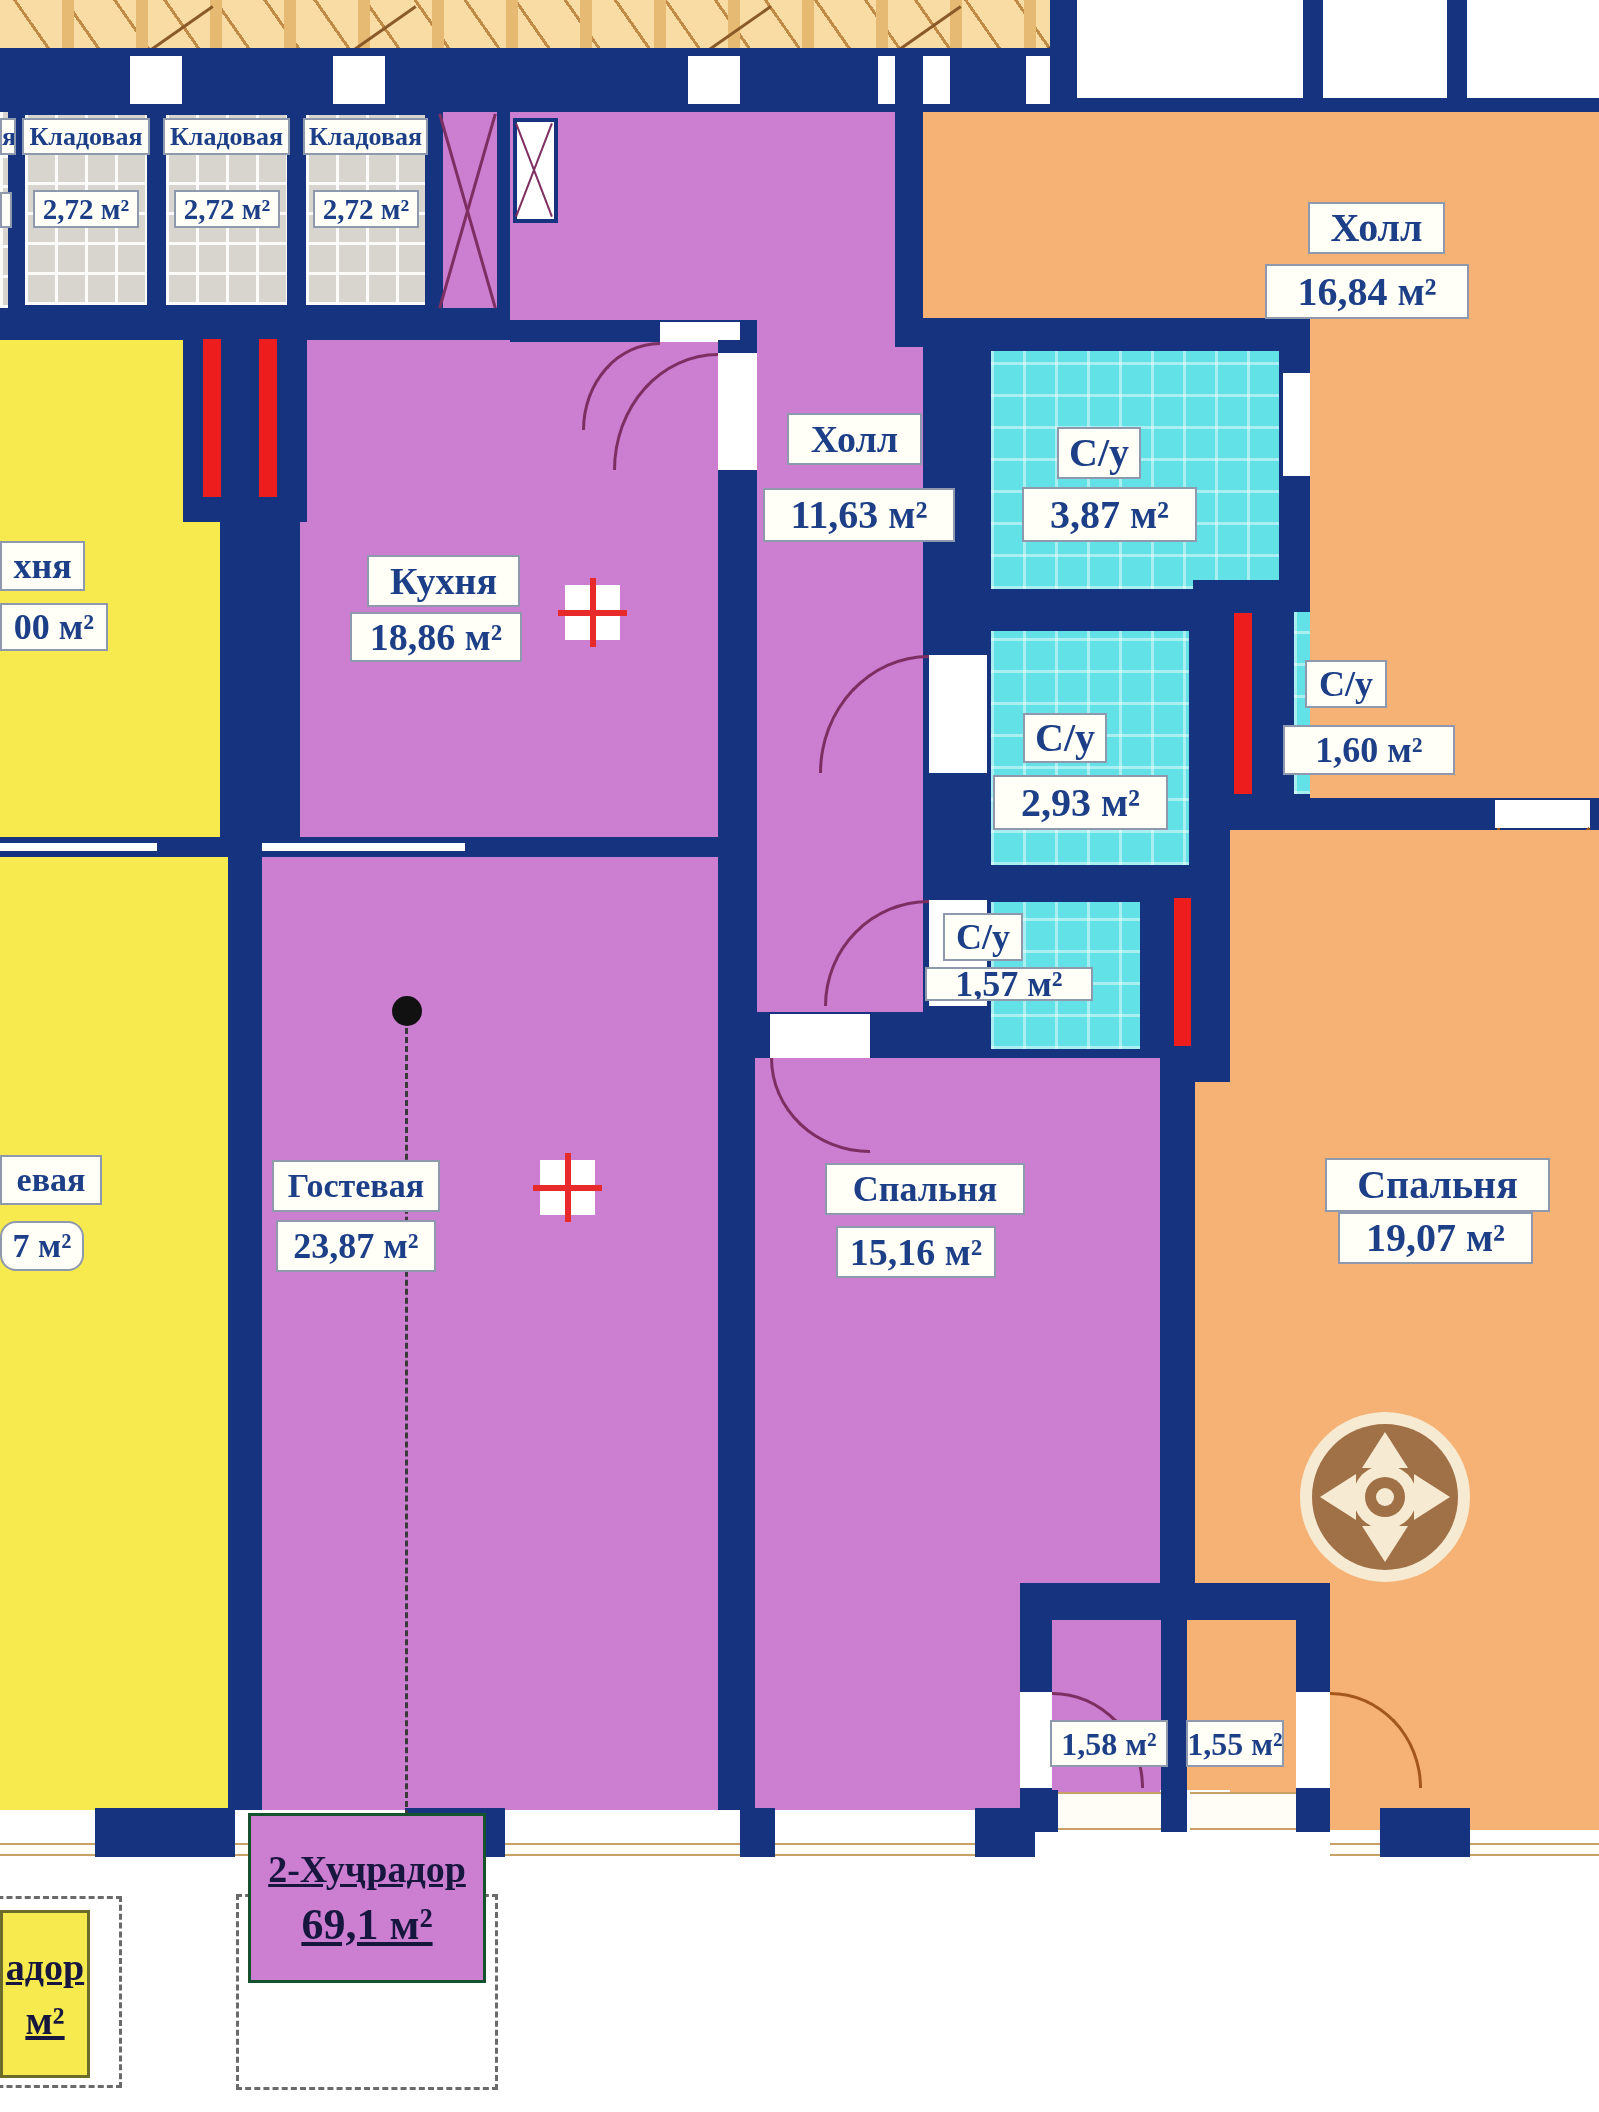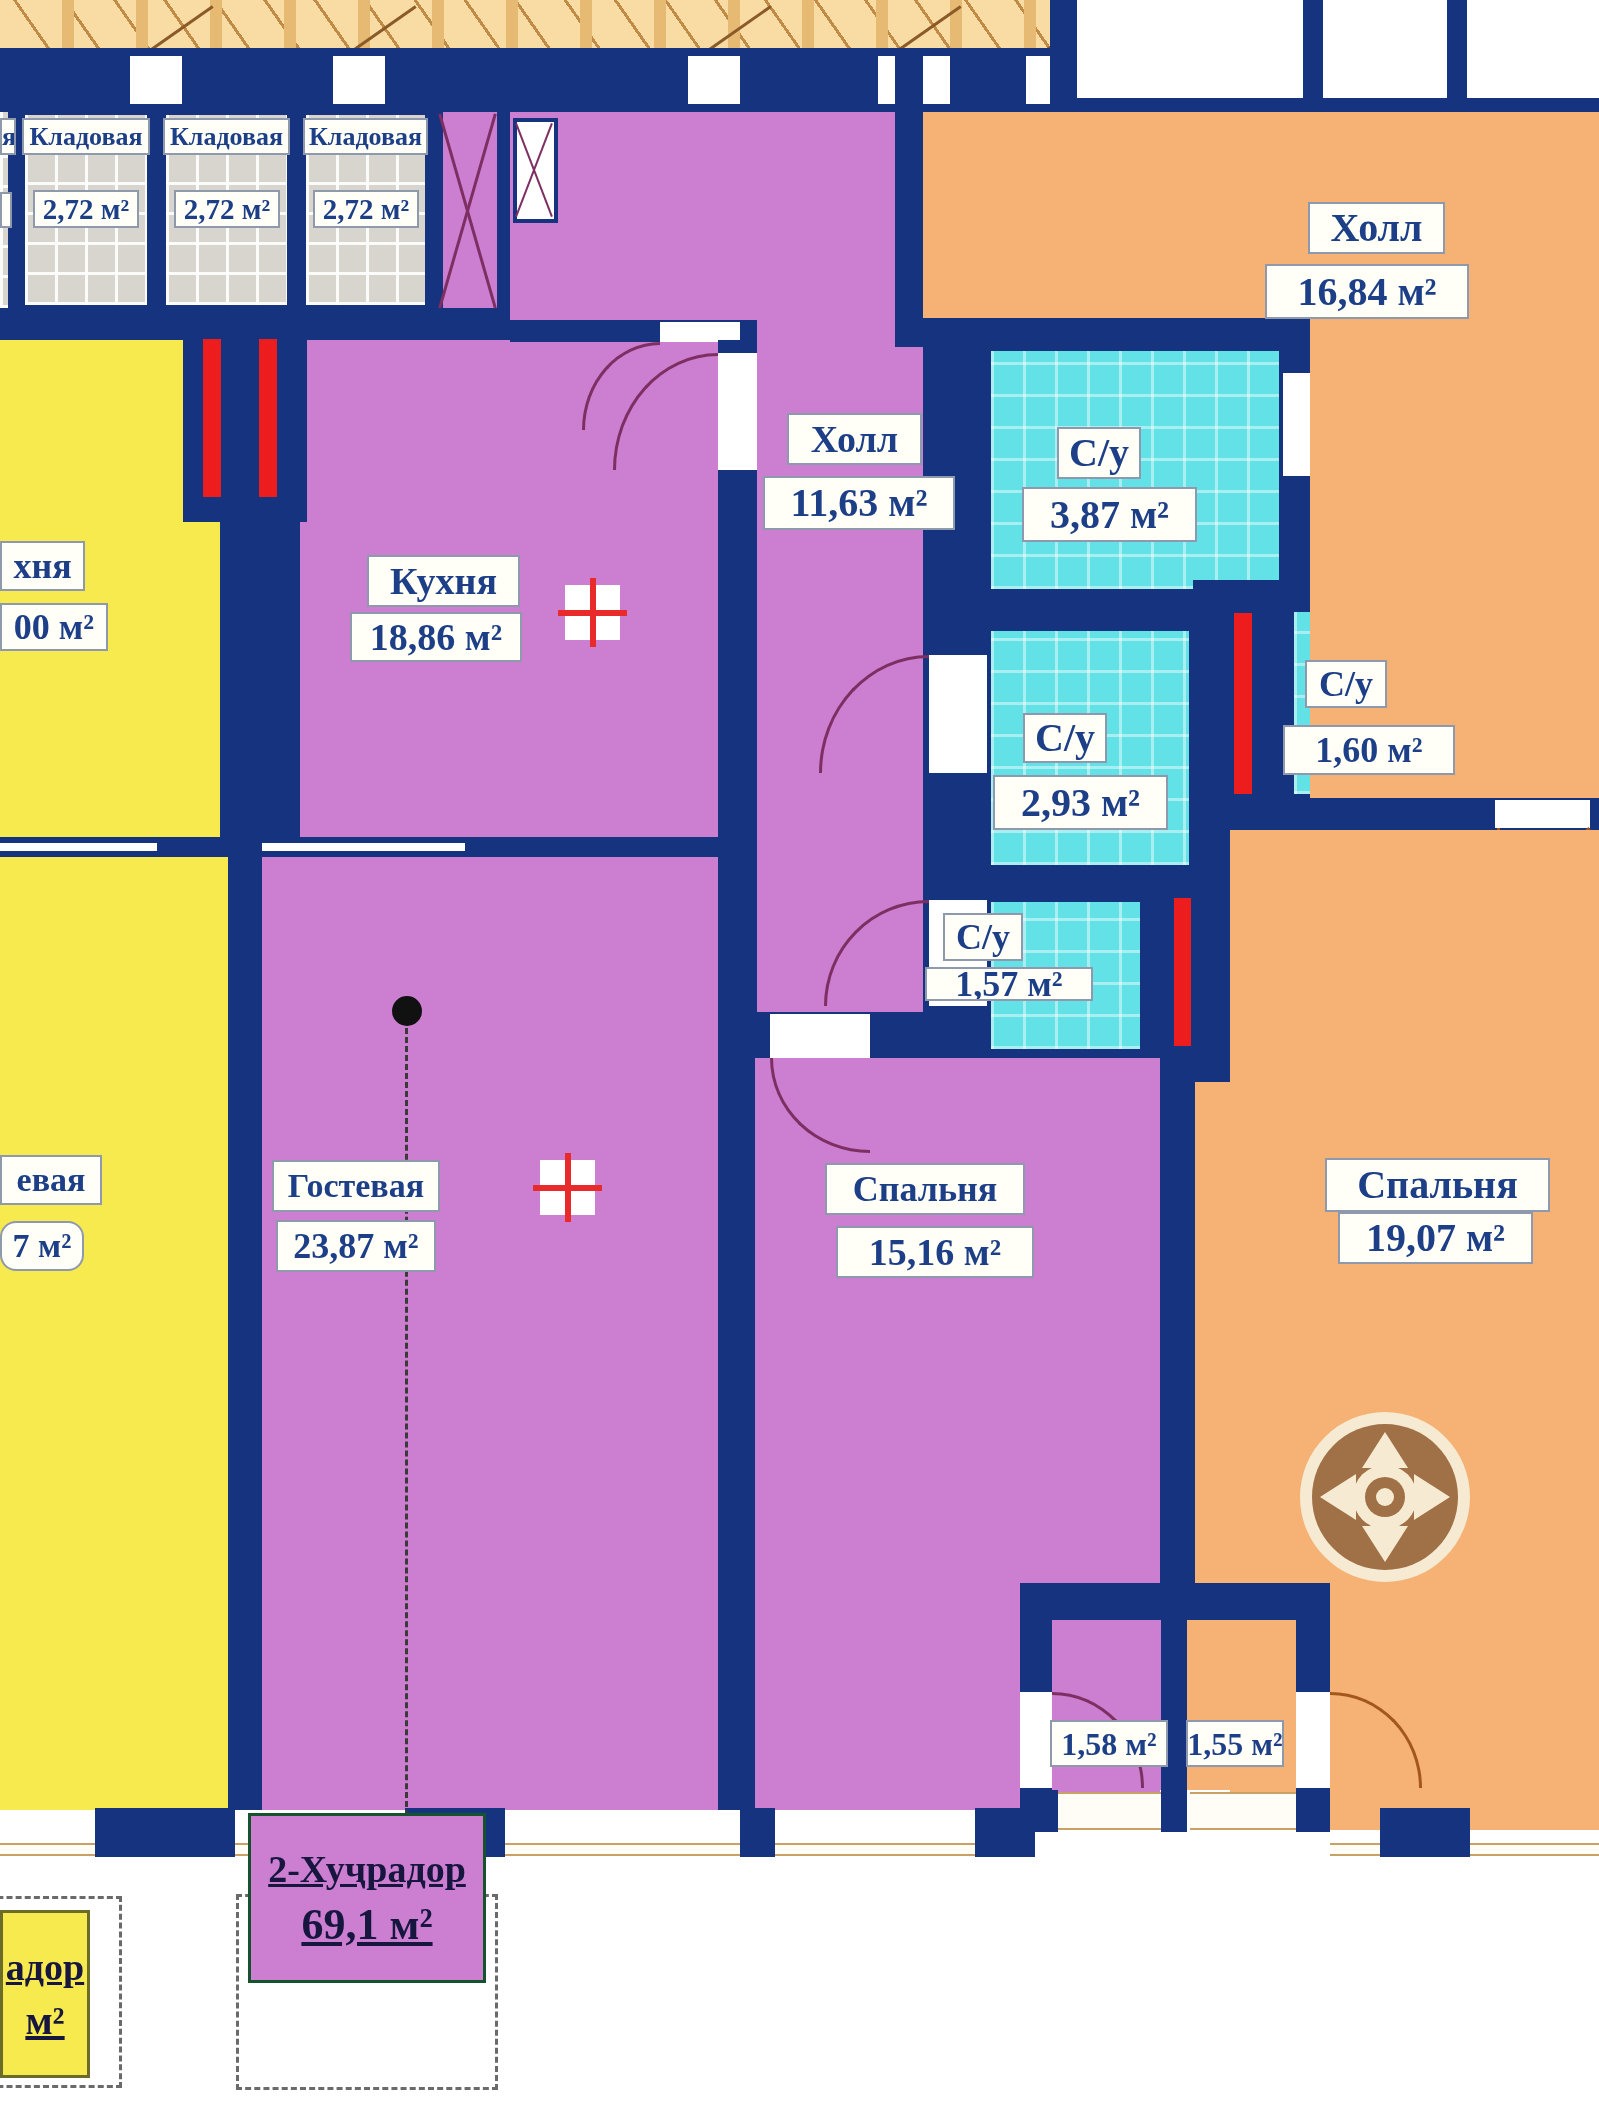--- a/index.html
+++ b/index.html
@@ -238,27 +238,27 @@
 
   <div class="lbl" style="left:0;top:541px;width:85px;height:50px;font-size:36px;">хня</div>
   <div class="lbl" style="left:0;top:603px;width:108px;height:48px;font-size:36px;">00 м²</div>
   <div class="lbl" style="left:0;top:1155px;width:102px;height:50px;font-size:34px;">евая</div>
   <div class="lbl" style="left:0;top:1221px;width:84px;height:50px;font-size:34px;border-radius:16px;">7 м²</div>
 
   <div class="lbl" style="left:367px;top:555px;width:153px;height:52px;font-size:38px;">Кухня</div>
   <div class="lbl" style="left:350px;top:612px;width:172px;height:50px;font-size:38px;">18,86 м²</div>
 
   <div class="lbl" style="left:787px;top:413px;width:135px;height:52px;font-size:38px;">Холл</div>
-  <div class="lbl" style="left:763px;top:476px;width:192px;height:54px;font-size:40px;">11,63 м²</div>
+  <div class="lbl" style="left:763px;top:488px;width:192px;height:54px;font-size:40px;">11,63 м²</div>
 
   <div class="lbl" style="left:272px;top:1160px;width:168px;height:52px;font-size:34px;">Гостевая</div>
   <div class="lbl" style="left:276px;top:1220px;width:160px;height:52px;font-size:36px;">23,87 м²</div>
 
   <div class="lbl" style="left:825px;top:1163px;width:200px;height:52px;font-size:36px;">Спальня</div>
-  <div class="lbl" style="left:836px;top:1226px;width:198px;height:52px;font-size:38px;">15,16 м²</div>
+  <div class="lbl" style="left:836px;top:1226px;width:160px;height:52px;font-size:38px;">15,16 м²</div>
 
   <div class="lbl" style="left:1057px;top:427px;width:84px;height:52px;font-size:40px;">С/у</div>
   <div class="lbl" style="left:1022px;top:487px;width:175px;height:55px;font-size:40px;">3,87 м²</div>
 
   <div class="lbl" style="left:1023px;top:713px;width:84px;height:50px;font-size:40px;">С/у</div>
   <div class="lbl" style="left:993px;top:775px;width:175px;height:55px;font-size:40px;">2,93 м²</div>
 
   <div class="lbl" style="left:943px;top:913px;width:80px;height:48px;font-size:36px;">С/у</div>
   <div class="lbl" style="left:925px;top:967px;width:168px;height:34px;font-size:36px;">1,57 м²</div>
 

